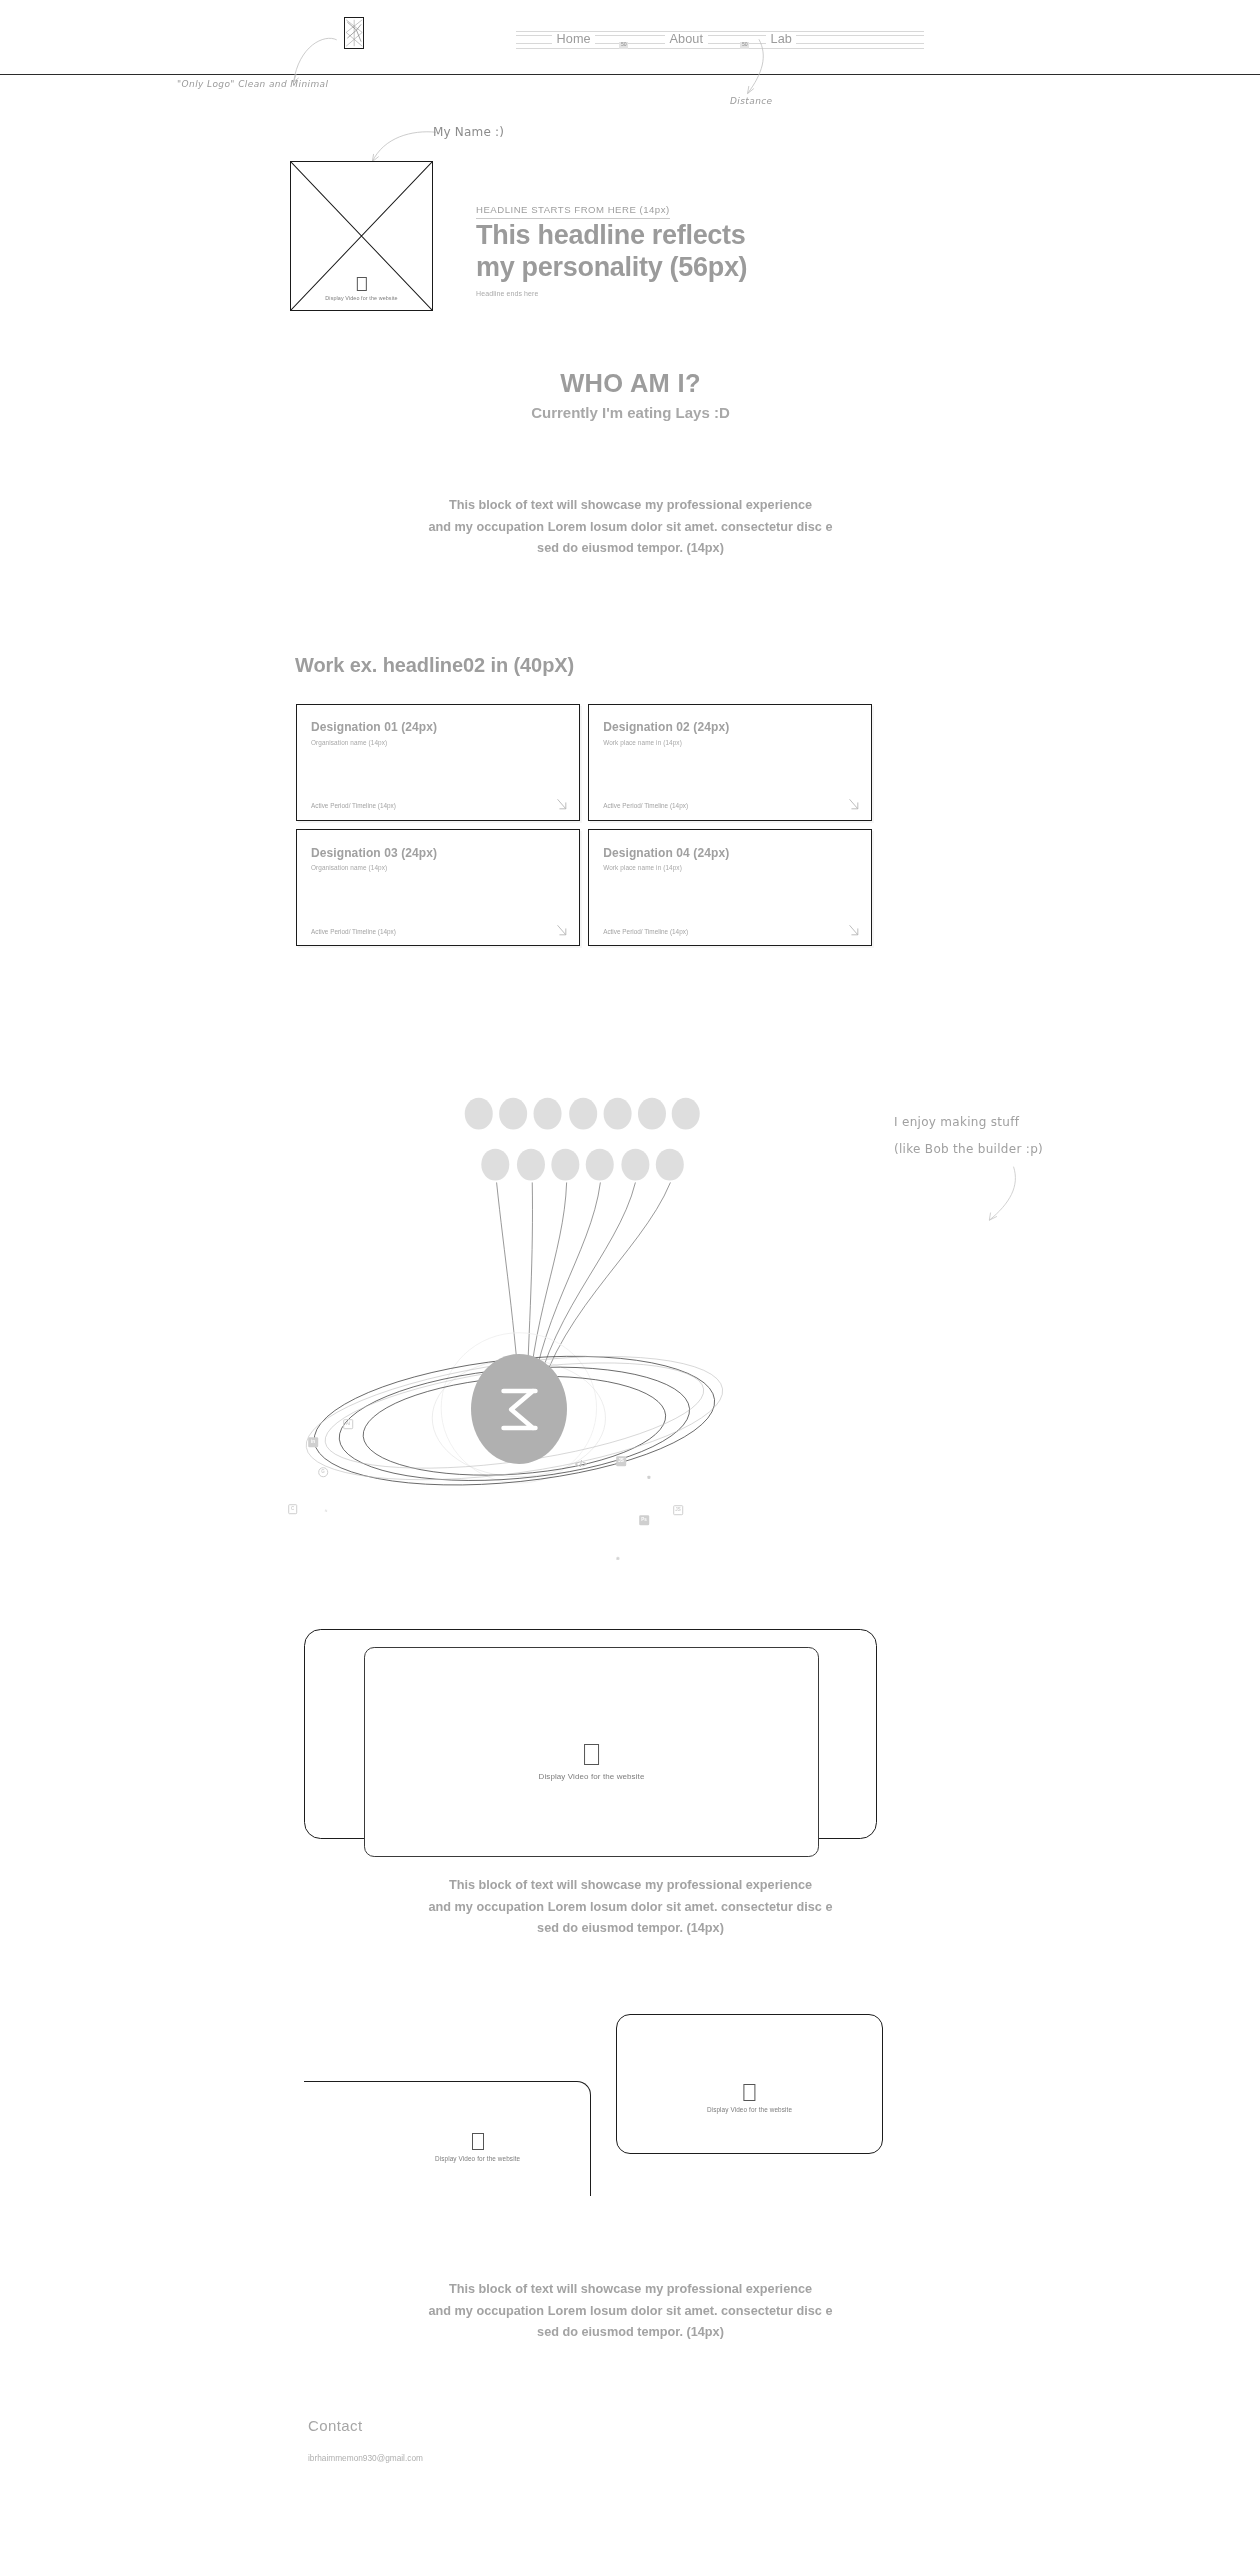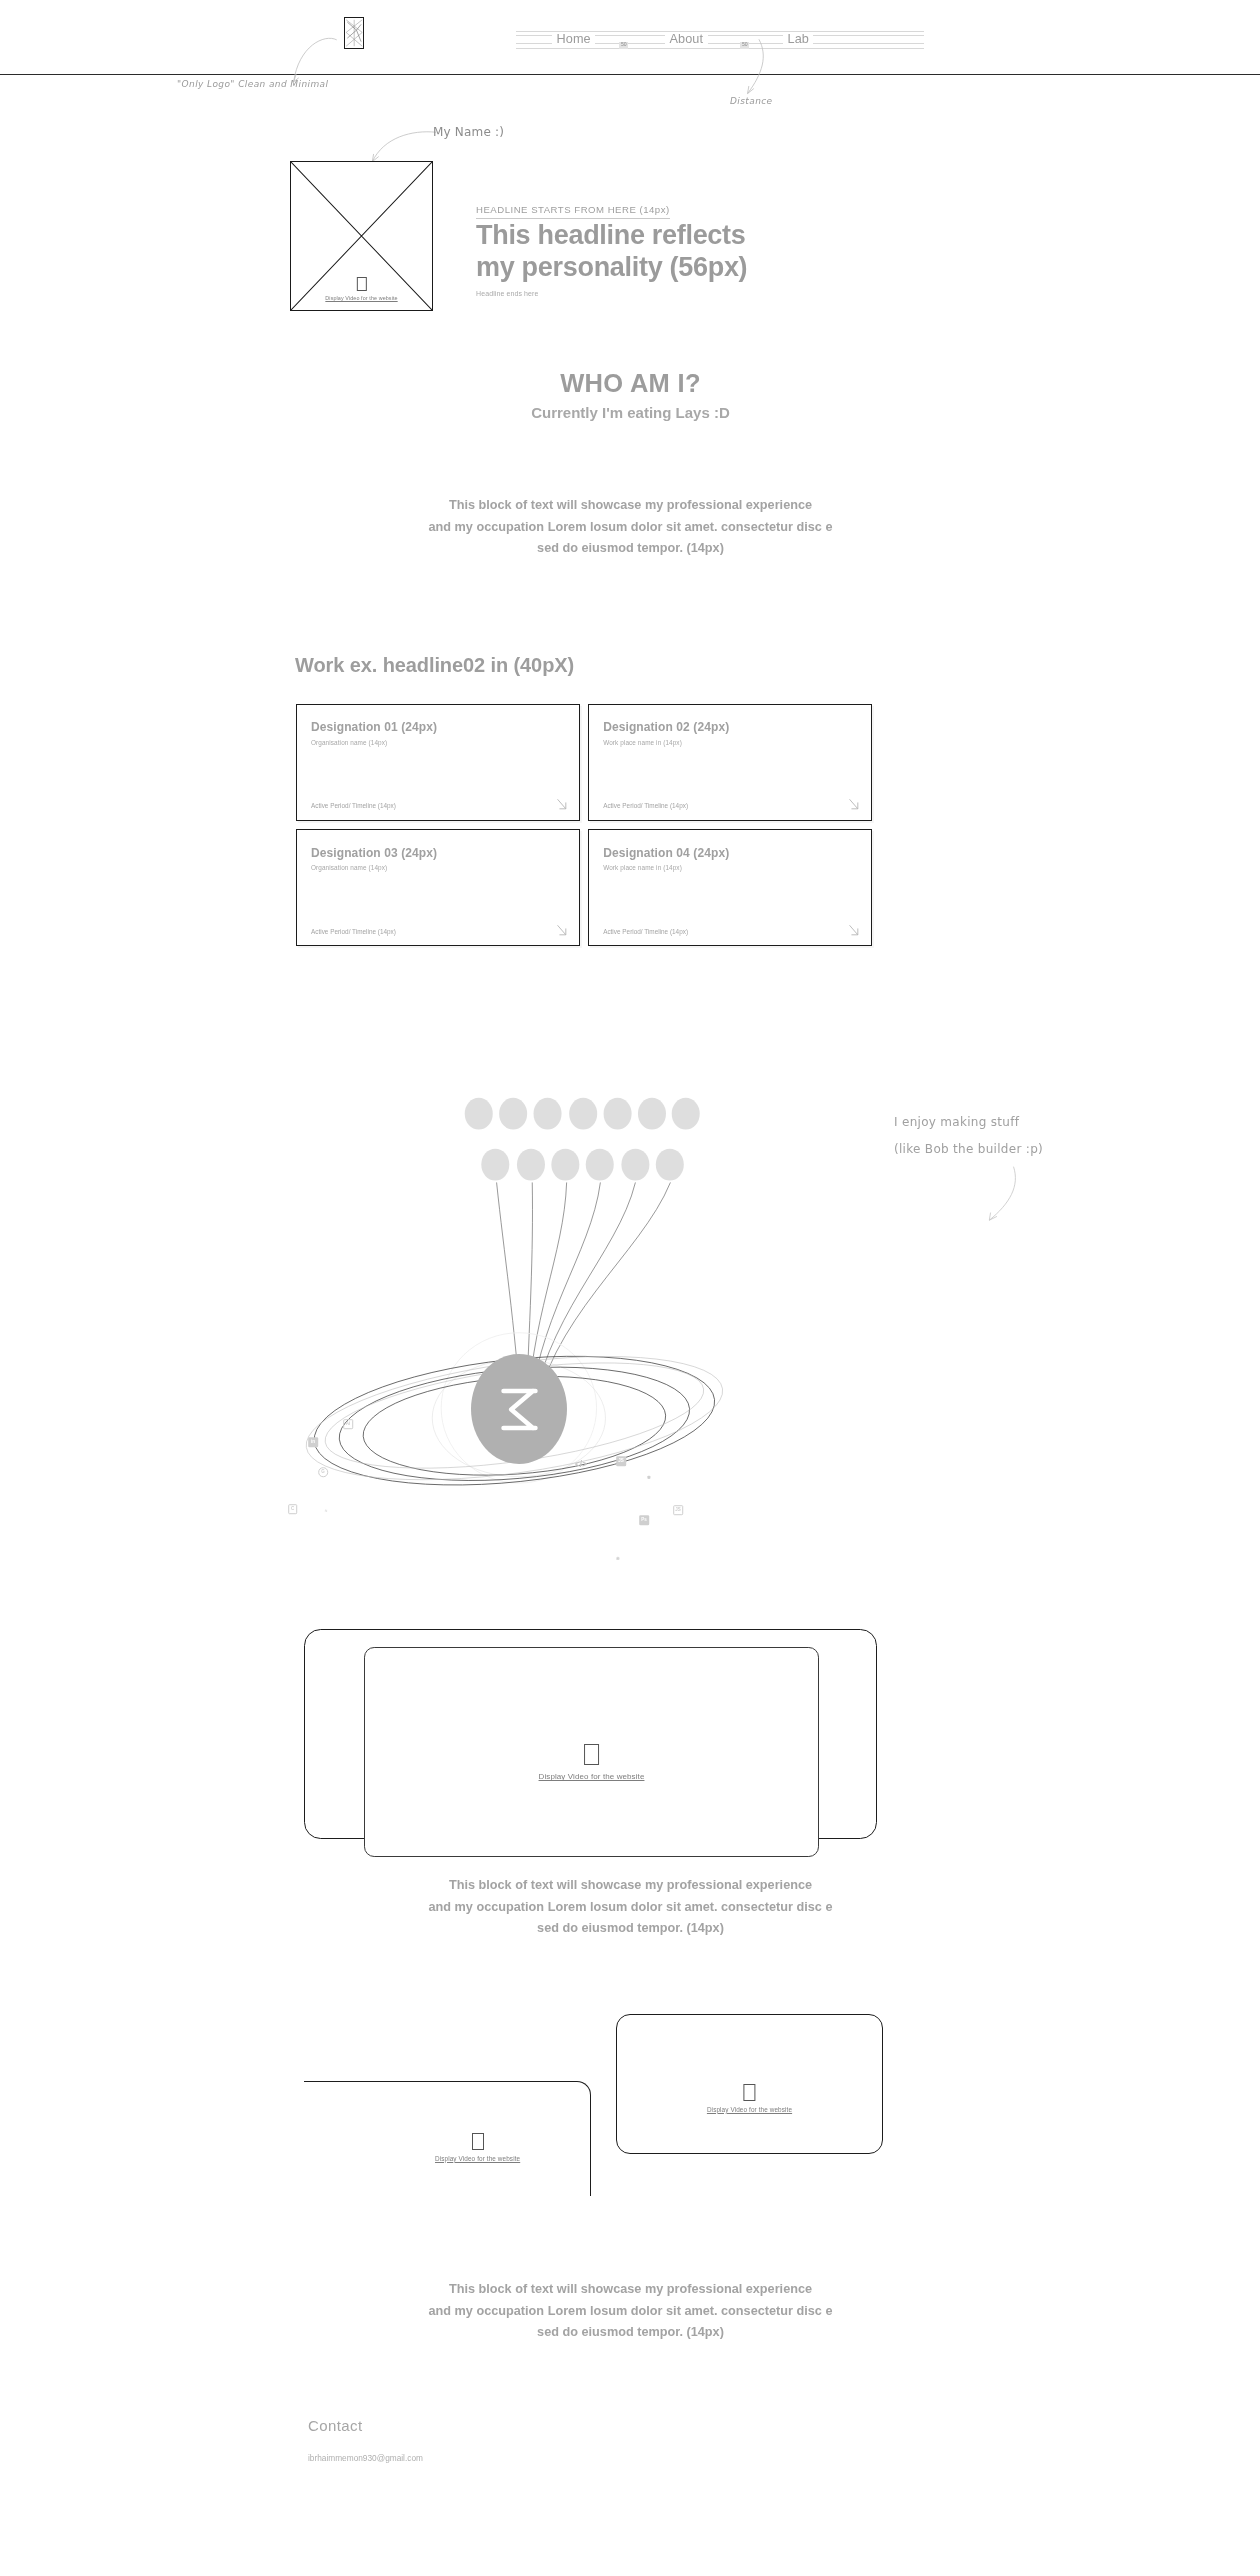--- a/index.html
+++ b/index.html
@@ -66,21 +66,21 @@
     color: #9b9b9b;
     letter-spacing: 0.1px;
     background: #ffffff;
     padding: 0 4.5px;
     line-height: 14px;
     cursor: pointer;
     white-space: nowrap;
   }
   .nav-item.n1 { left: 36px; }
   .nav-item.n2 { left: 149px; }
-  .nav-item.n3 { left: 267px; }
+  .nav-item.n3 { left: 250px; }
 
   .nav-gap {
     position: absolute;
     top: 12.7px;
     font-size: 5.1px;
     color: #8e8e8e;
     background: #e3e3e3;
     padding: 0.6px 1.9px;
     line-height: 5.7px;
   }
@@ -138,21 +138,20 @@
   .ph-icon {
     width: 10.2px; height: 14px;
     border: 0.9px solid #555;
     display: block;
   }
   .ph-caption {
     font-size: 5.4px;
     color: #7d7d7d;
     letter-spacing: 0.1px;
     white-space: nowrap;
-    text-decoration: underline;
   }
   .ph-wrap {
     position: absolute;
     left: 50%;
     transform: translateX(-50%);
     display: flex;
     flex-direction: column;
     align-items: center;
     gap: 4.5px;
   }

